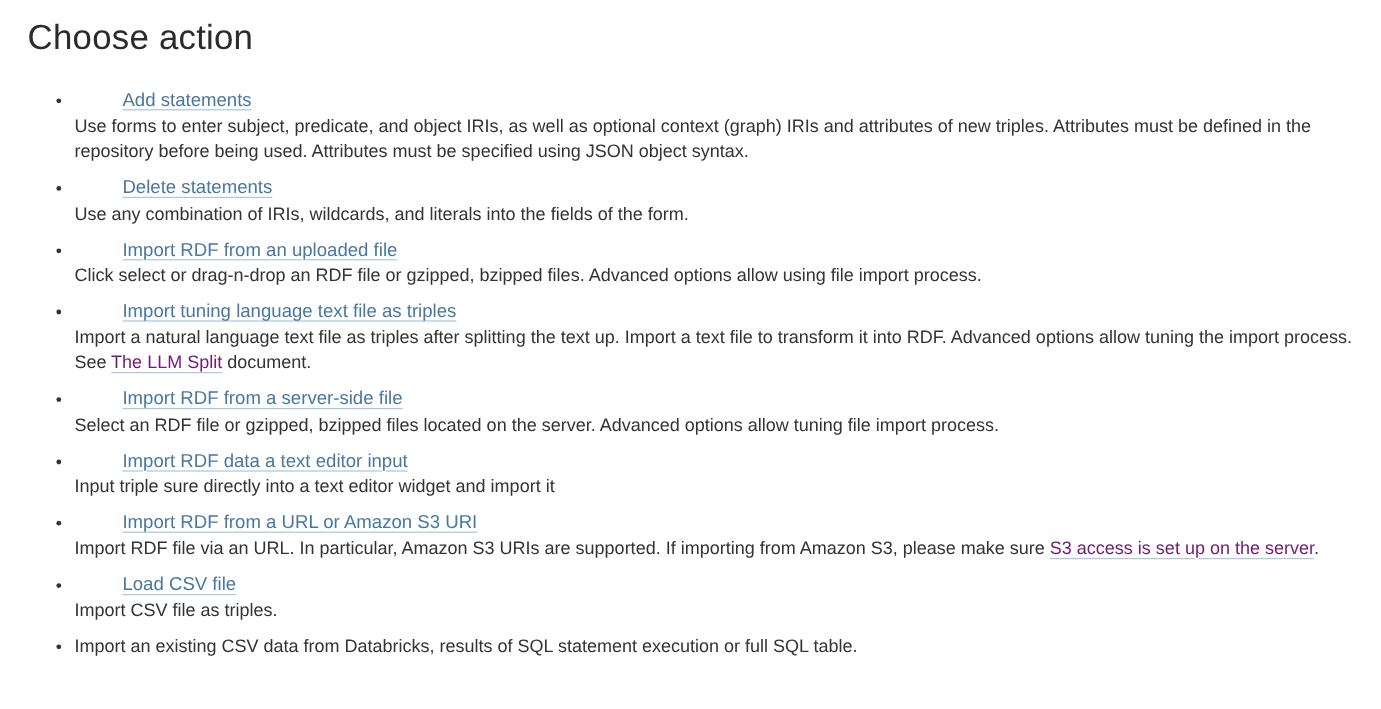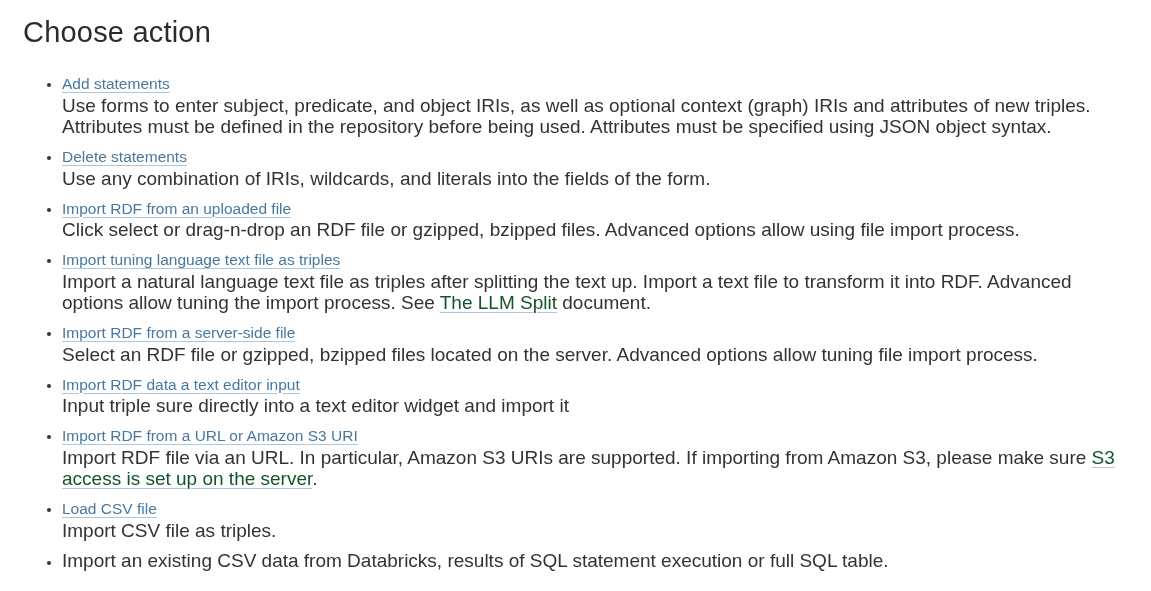--- a/index.html
+++ b/index.html
@@ -39,29 +39,30 @@
     font-size: 14px;
   }
   a.action-link {
     color: #4878a0;
     font-size: 15.5px;
     text-decoration: underline;
     text-decoration-color: #aac7db;
     text-decoration-thickness: 1px;
     text-underline-offset: 2.5px;
     cursor: pointer;
+    margin-left: 40px;
   }
   .action-desc {
-    font-size: 19px;
+    font-size: 15px;
     color: #333333;
     line-height: 21.5px;
     max-width: 1069px;
   }
   a.inline-link {
-    color: #14532d;
+    color: #701a75;
     text-decoration: underline;
     text-decoration-color: #aac7db;
     text-decoration-thickness: 1px;
     text-underline-offset: 2.5px;
     cursor: pointer;
   }
 </style>
 </head>
 <body>
 

